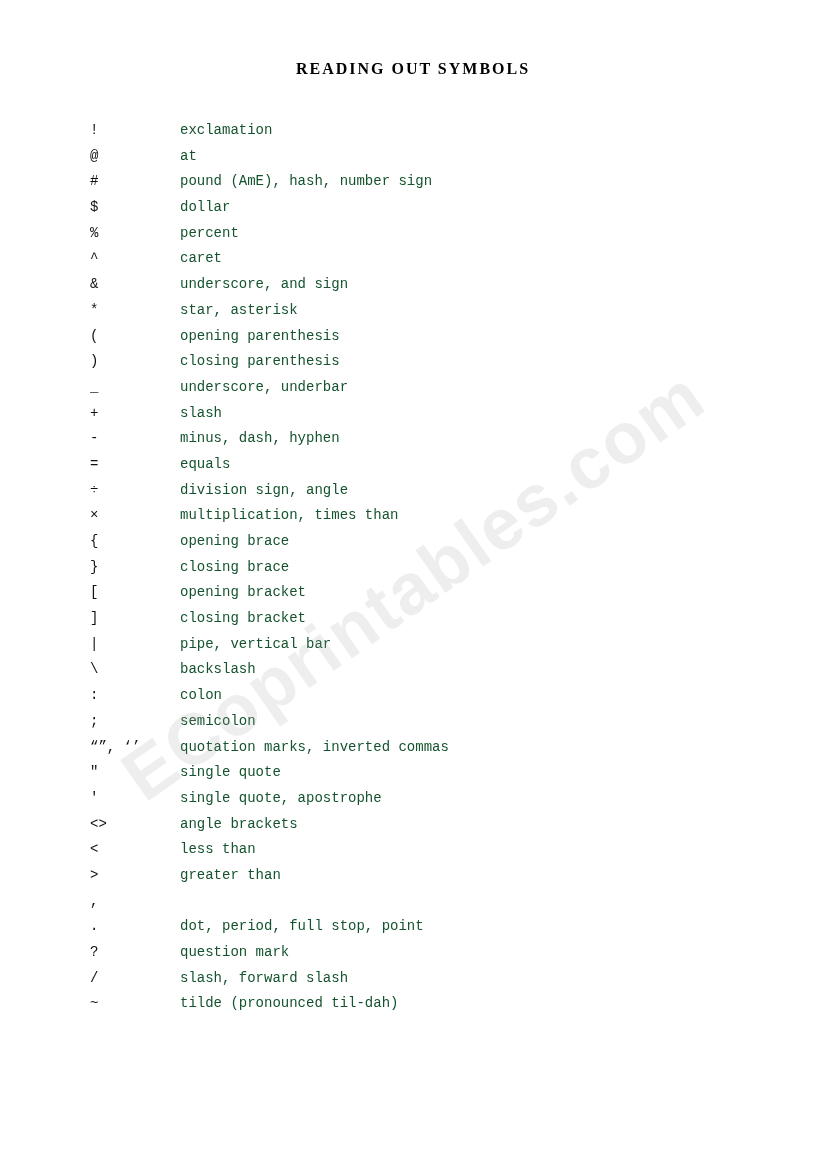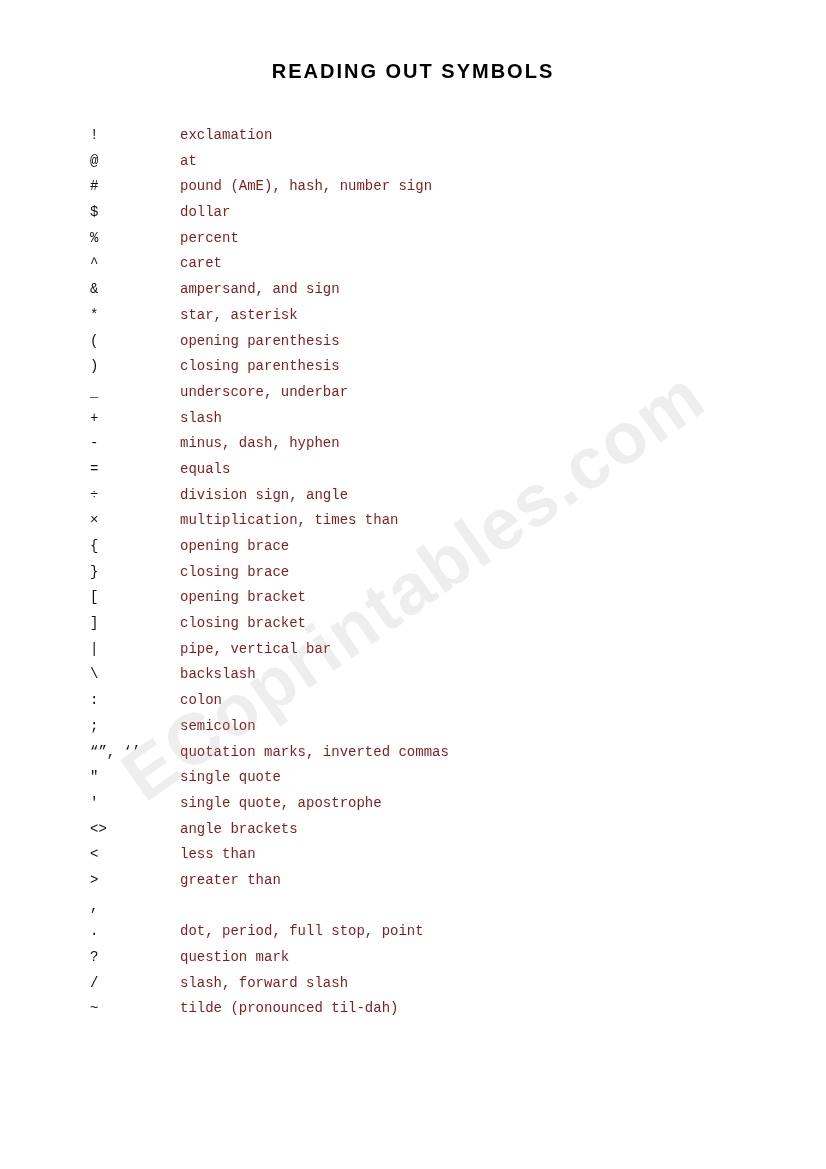--- a/index.html
+++ b/index.html
@@ -36,24 +36,24 @@
       font-weight: bold;
       white-space: nowrap;
       pointer-events: none;
       z-index: 10;
       letter-spacing: 2px;
     }
 
     .title {
       text-align: center;
       font-weight: bold;
-      font-size: 20px;
+      font-size: 16px;
       letter-spacing: 2px;
       margin-bottom: 40px;
-      font-family: Liberation Sans, sans-serif;
+      font-family: Liberation Serif, serif;
     }
 
     .symbols-table {
       width: 100%;
     }
 
     .symbol-row {
       display: flex;
       flex-direction: row;
       align-items: baseline;
@@ -67,21 +67,21 @@
       font-size: 14px;
       font-family: 'Courier New', Courier, monospace;
       color: #111;
       padding-left: 10px;
     }
 
     .description-cell {
       flex: 1;
       font-size: 14px;
       font-family: 'Courier New', Courier, monospace;
-      color: #7f1d1d;
+      color: #14532d;
     }
   </style>
 </head>
 <body>
 
 <div class="page">
 
   <div class="watermark">ECoprintables.com</div>
 
   <div class="title">READING OUT SYMBOLS</div>
@@ -106,21 +106,21 @@
       <div class="symbol-row">
         <div class="symbol-cell">%</div>
         <div class="description-cell">percent</div>
       </div>
       <div class="symbol-row">
         <div class="symbol-cell">^</div>
         <div class="description-cell">caret</div>
       </div>
       <div class="symbol-row">
         <div class="symbol-cell">&amp;</div>
-        <div class="description-cell">ampersand, and sign</div>
+        <div class="description-cell">underscore, and sign</div>
       </div>
       <div class="symbol-row">
         <div class="symbol-cell">*</div>
         <div class="description-cell">star, asterisk</div>
       </div>
       <div class="symbol-row">
         <div class="symbol-cell">(</div>
         <div class="description-cell">opening parenthesis</div>
       </div>
       <div class="symbol-row">

